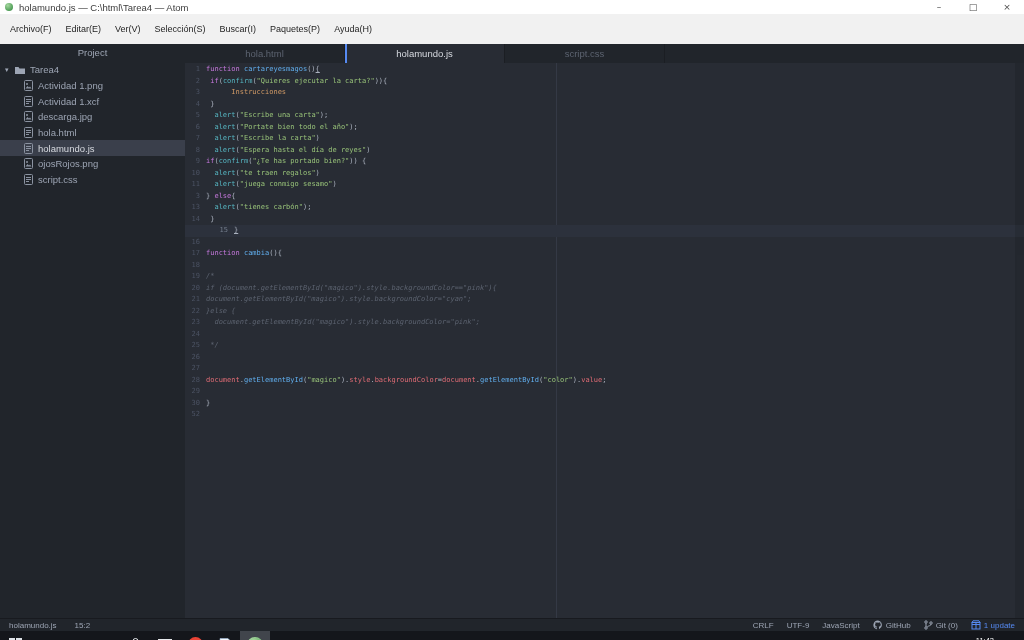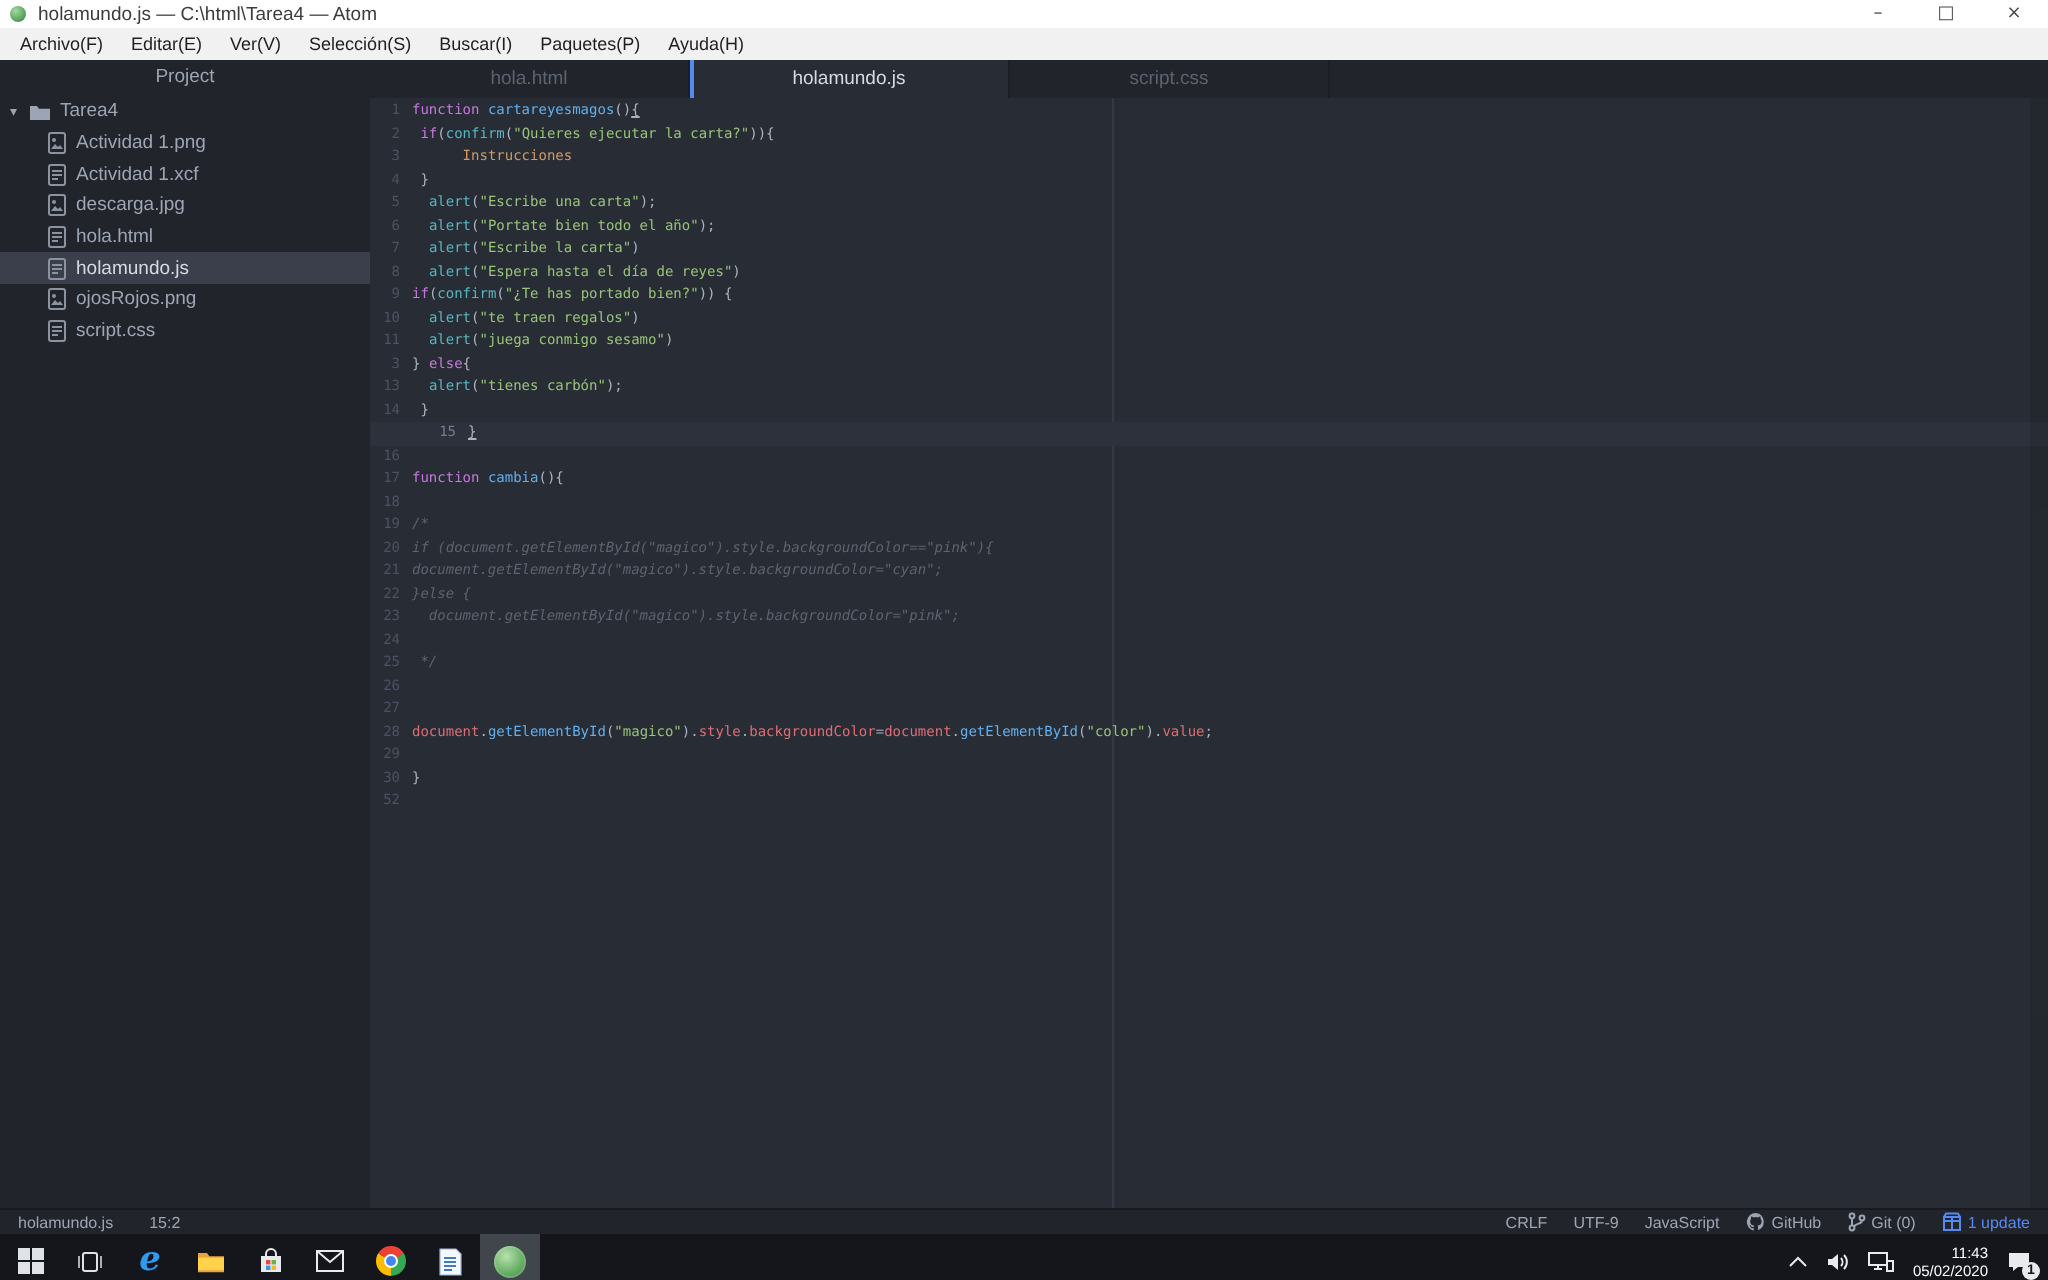--- a/index.html
+++ b/index.html
@@ -10,21 +10,21 @@
   
   .titlebar{height:14px;background:#ffffff;display:flex;align-items:center;padding:0 0 0 5px;}
   .atom-dot{width:8px;height:8px;border-radius:50%;flex:none;
             background:radial-gradient(circle at 35% 30%,#a6d8a0,#4f9e57 70%,#3c7f45);}
   .title-text{font-size:9.5px;color:#3c3c3c;margin-left:6px;white-space:nowrap;}
   .win-controls{margin-left:auto;display:flex;height:100%;}
   .win-btn{width:34px;height:100%;display:flex;align-items:center;justify-content:center;
            font-size:9px;color:#4a4a4a;font-family:"DejaVu Sans",sans-serif;}
 
   
-  .menubar{height:16px;background:#f1f1f1;display:flex;align-items:center;padding-left:3px;}
+  .menubar{height:30px;background:#f1f1f1;display:flex;align-items:center;padding-left:3px;}
   .menu-item{font-size:9px;color:#1f1f1f;padding:0 7px;white-space:nowrap;}
 
   
   .app{height:574px;display:flex;background:#282c34;}
 
   
   .sidebar{width:185px;flex:none;background:#21252b;overflow:hidden;}
   .proj-header{height:18px;line-height:18px;text-align:center;color:#9da5b4;font-size:9.5px;}
   .tree-row{height:15.7px;display:flex;align-items:center;color:#9da5b4;font-size:9.5px;white-space:nowrap;}
   .tree-row.selected{background:#3a3f4b;color:#d7dae0;}

